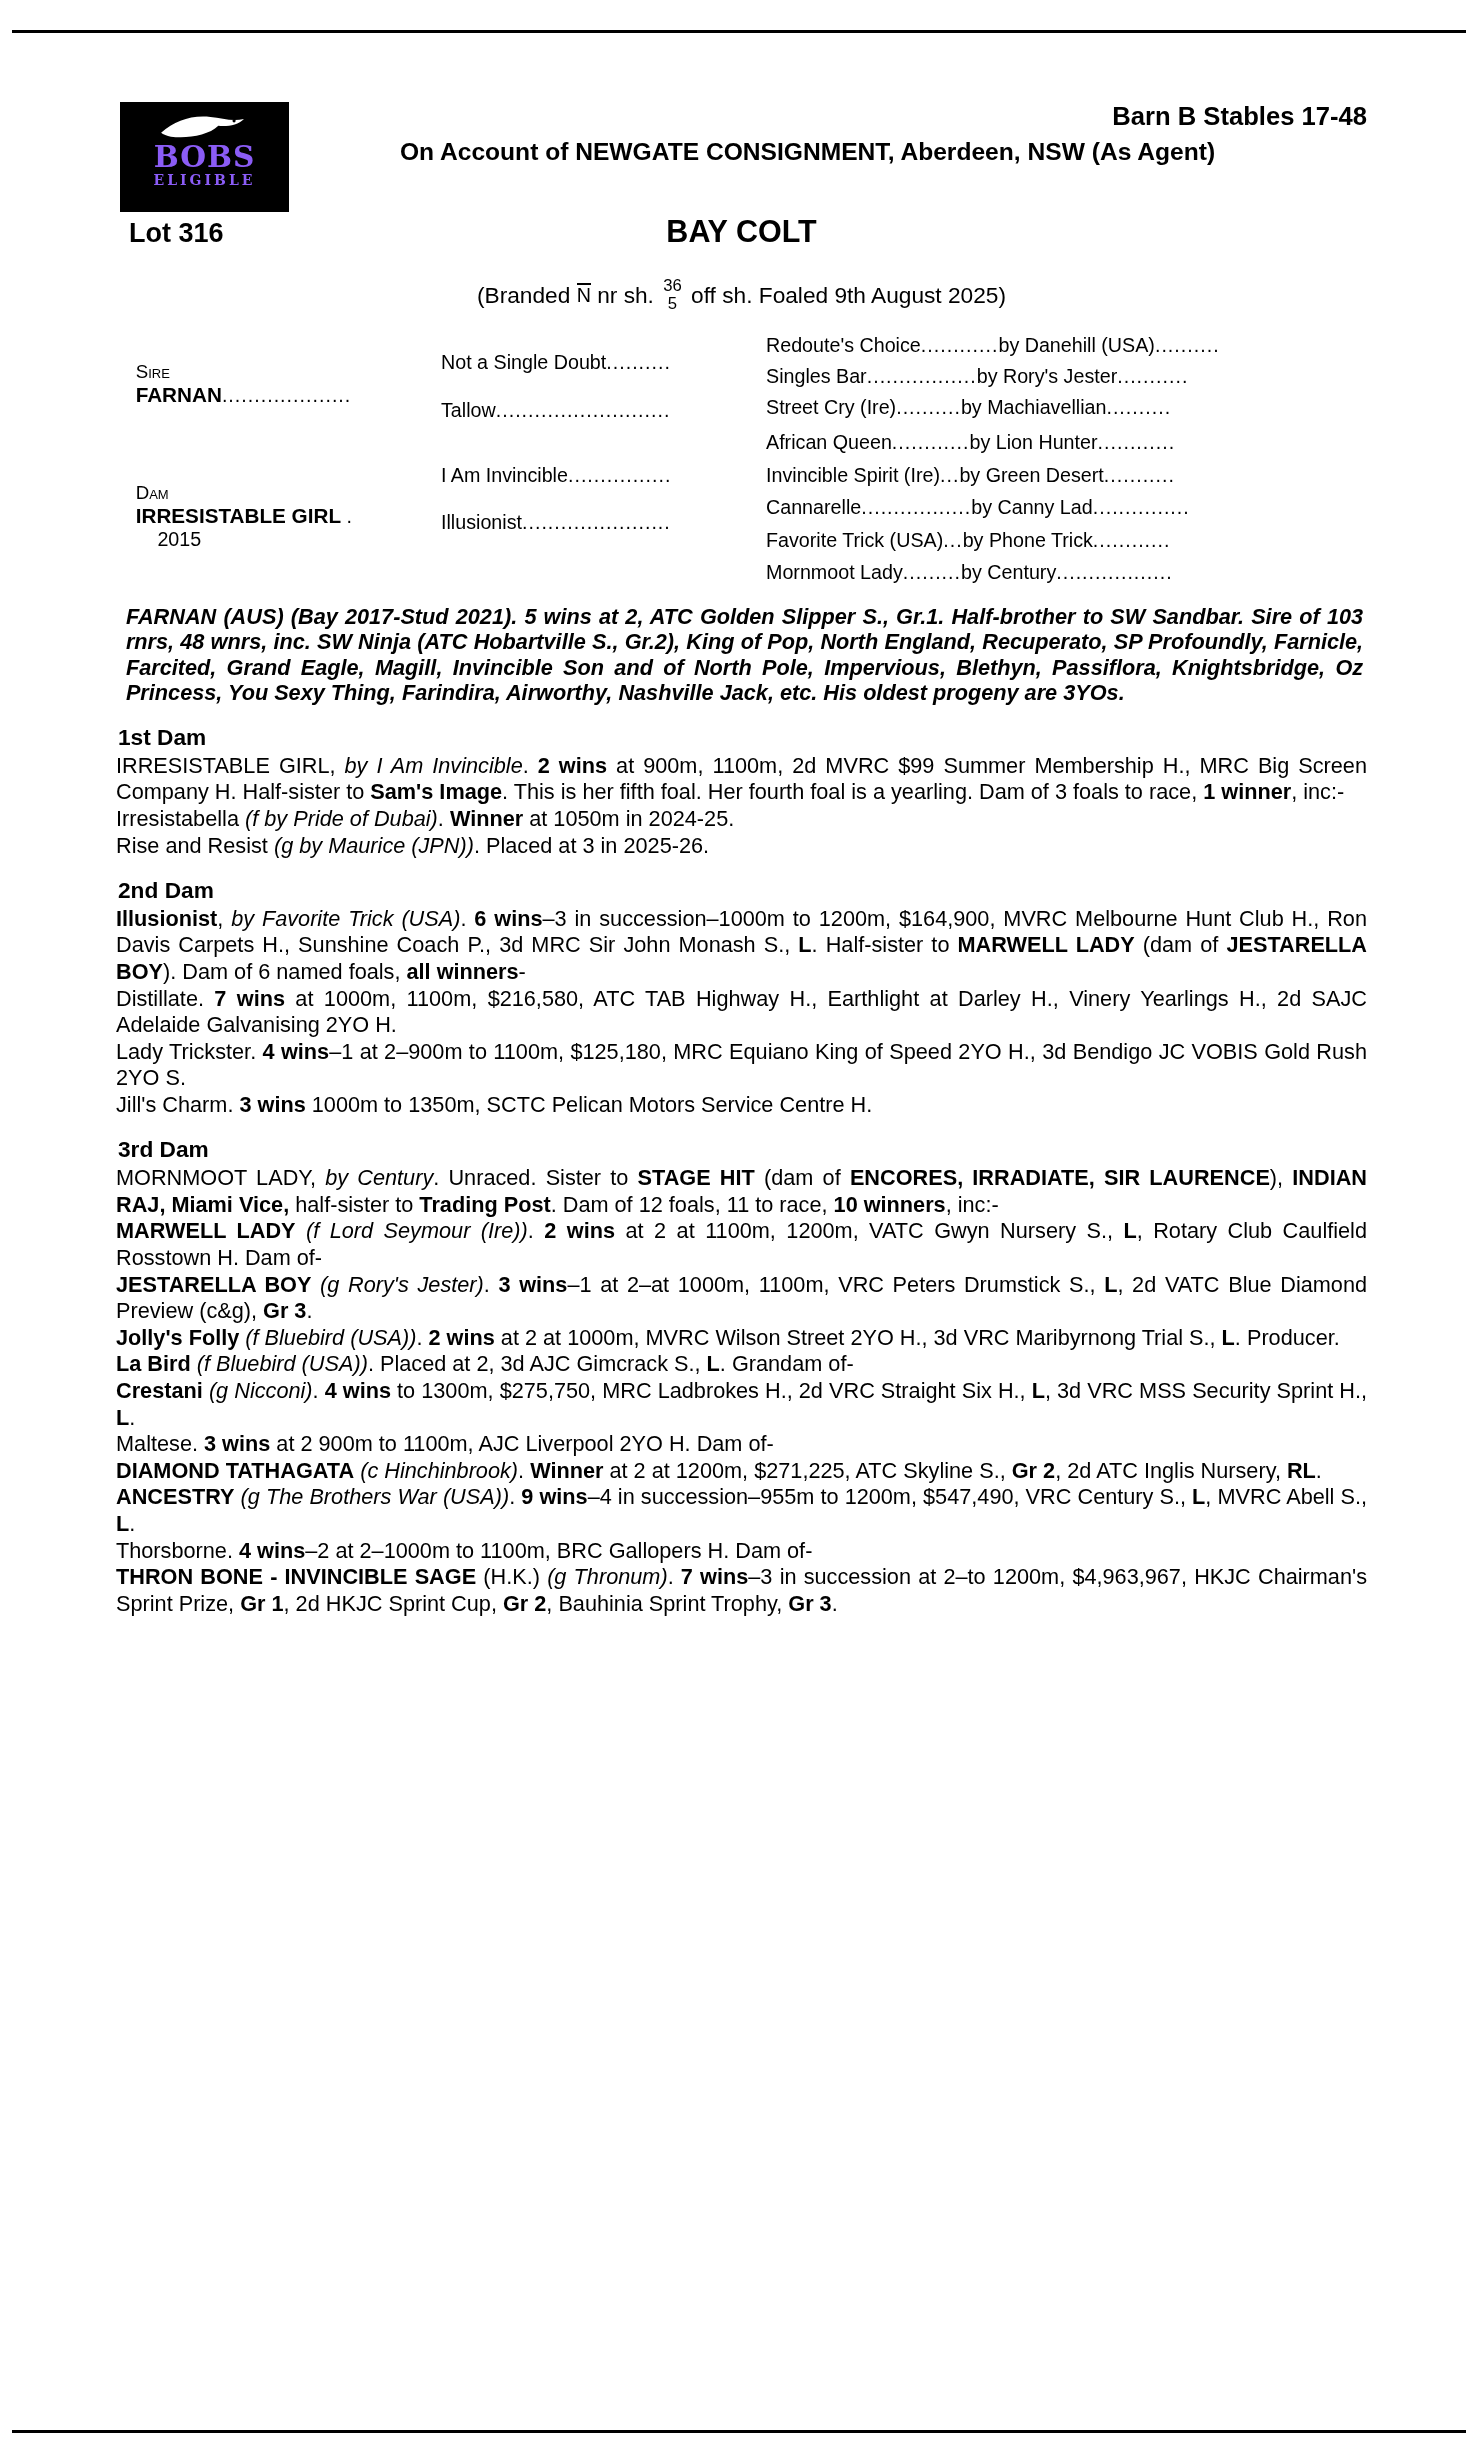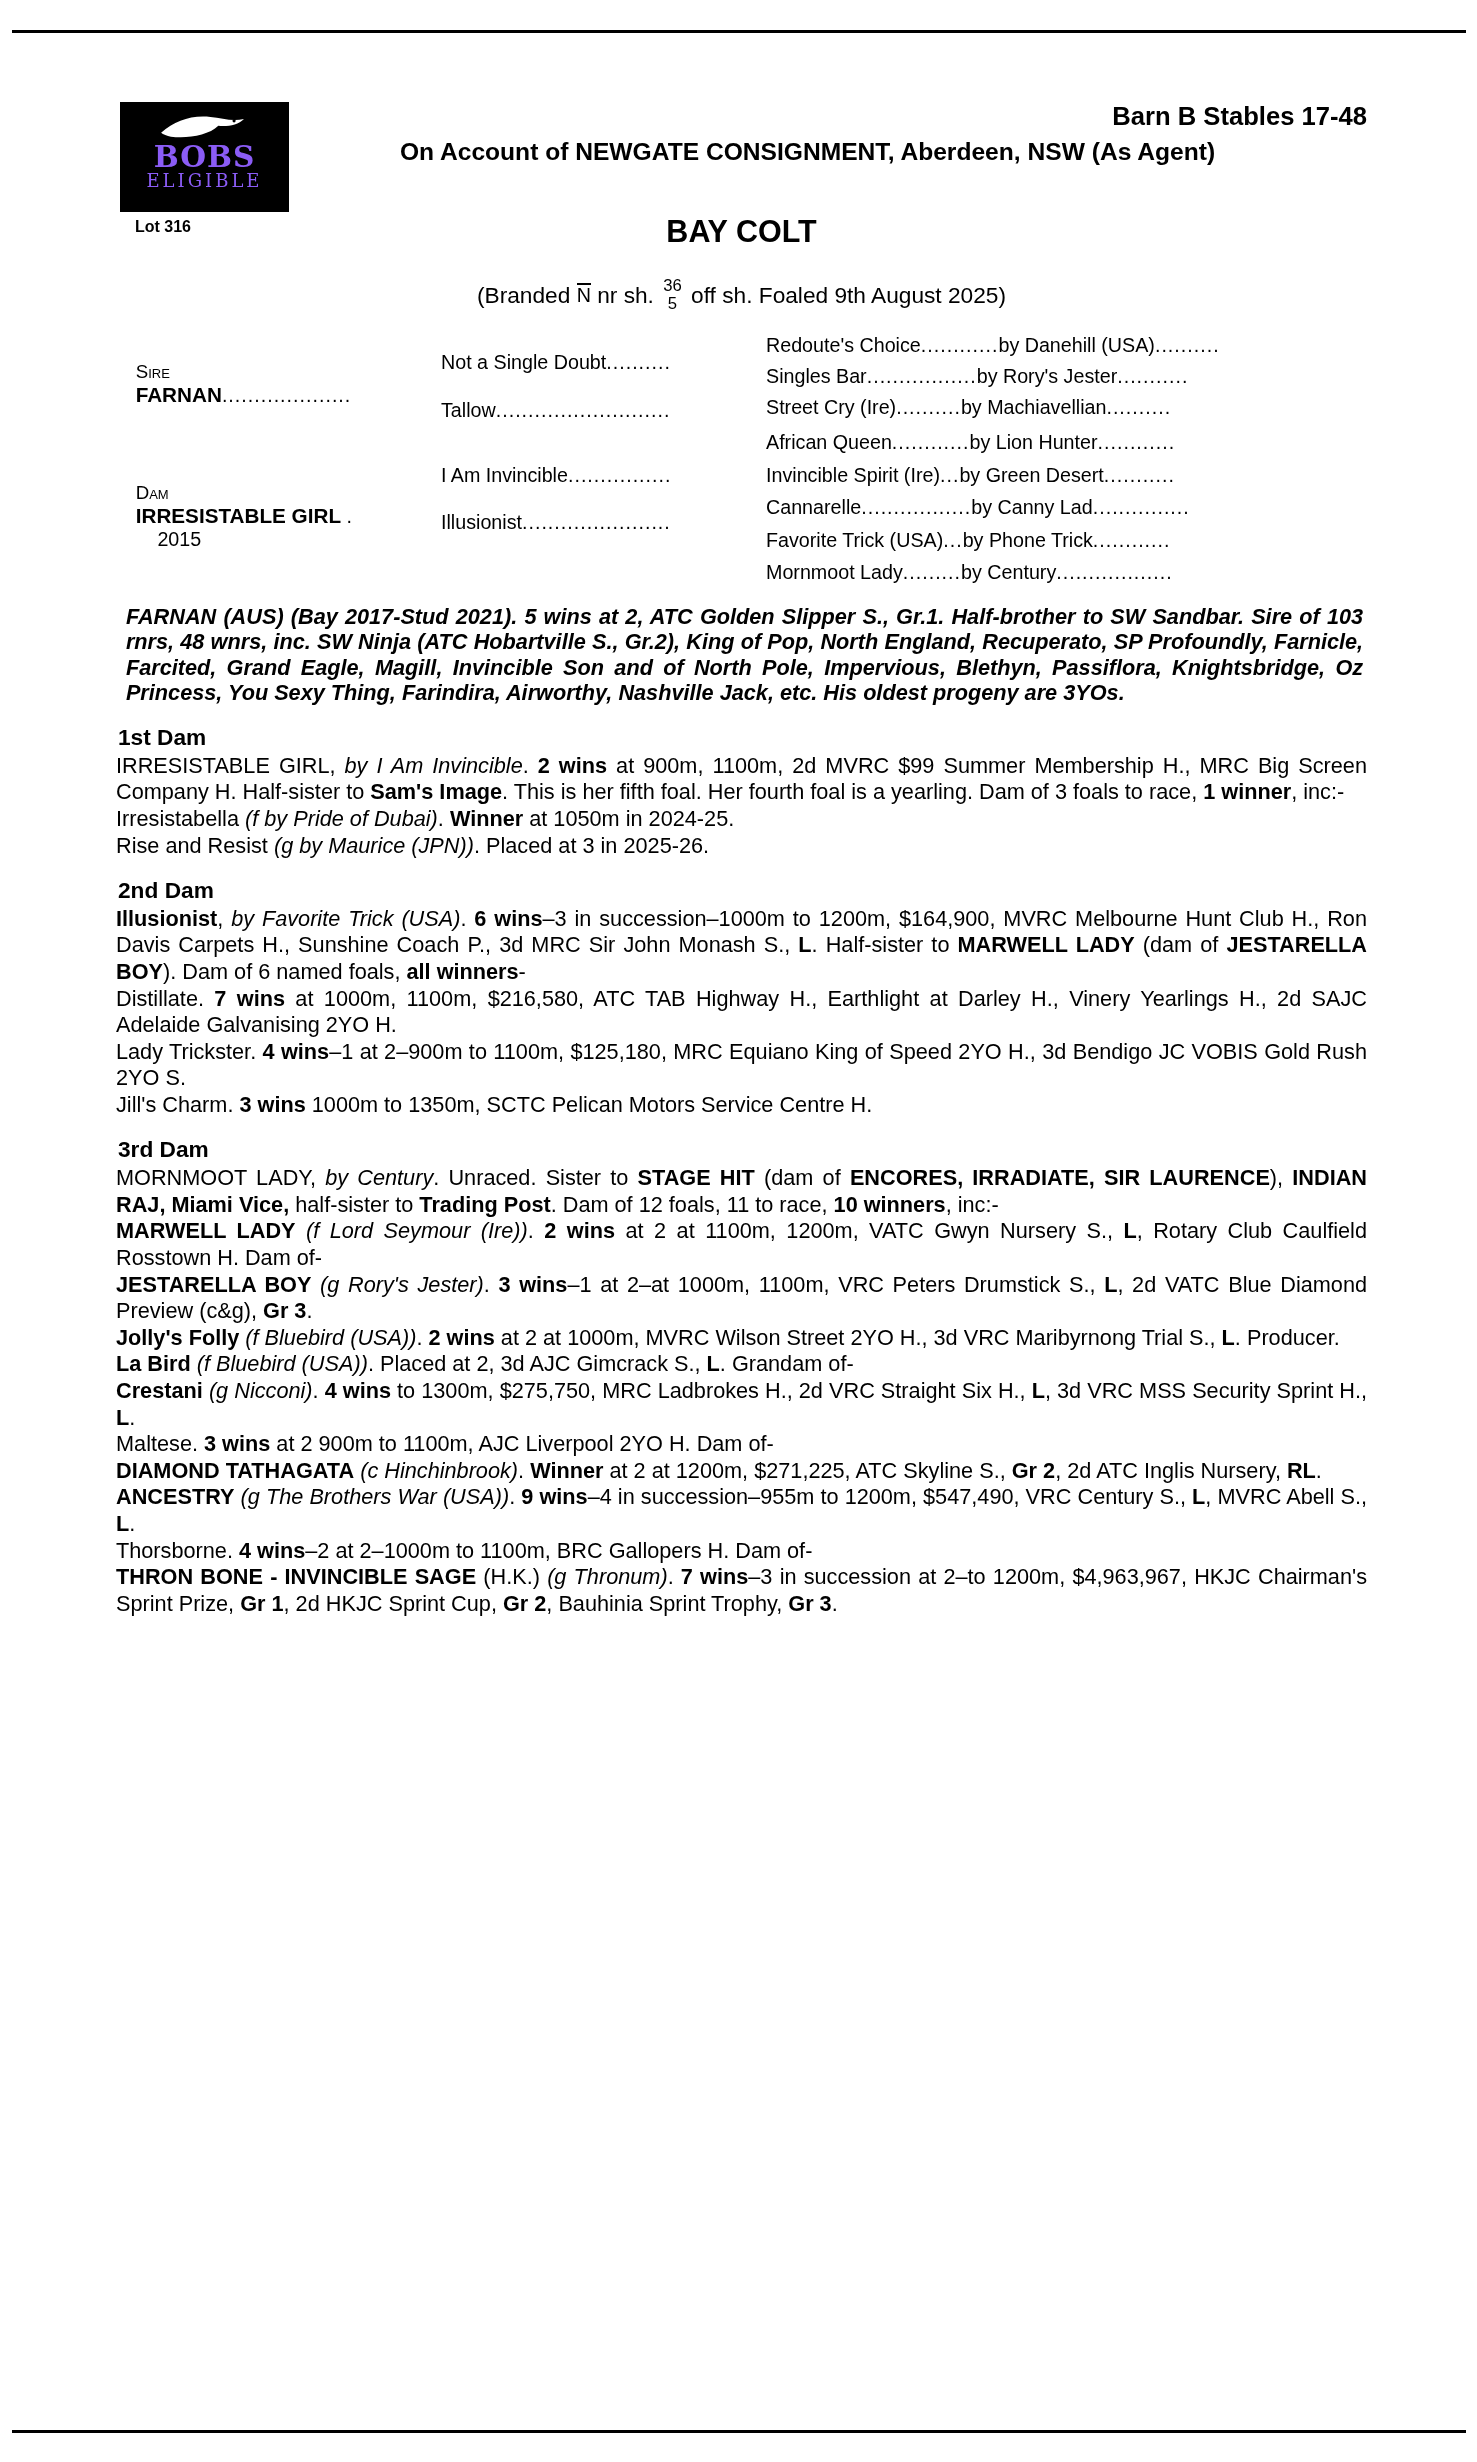--- a/index.html
+++ b/index.html
@@ -65,24 +65,25 @@
   }
   .bobs-bird svg { display:block; margin: 0 auto; }
   .bobs-word {
     font-size: 29.6px;
     font-weight: bold;
     letter-spacing: 1px;
     font-family: "DejaVu Serif", serif;
     line-height: 31.5px;
   }
   .bobs-sub {
-    font-size: 18px;
+    font-size: 14px;
     letter-spacing: 3px;
     font-family: "DejaVu Serif", serif;
     line-height: 17.7px;
+    font-weight: bold;
   }
   .barn {
     position: absolute;
     right: 0;
     top: 27.6px;
     font-size: 25.6px;
     font-weight: bold;
   }
   .consign {
     position: absolute;
@@ -95,23 +96,23 @@
     line-height: 33px;
   }
 
   
   .lotrow {
     position: relative;
     height: 49px;
   }
   .lot {
     position: absolute;
-    left: 19px;
+    left: 13px;
     top: 5.9px;
-    font-size: 16px;
+    font-size: 27px;
     font-weight: bold;
   }
   .coltname {
     text-align: center;
     font-size: 30.5px;
     font-weight: bold;
     padding-top: 2px;
   }
   .branded {
     text-align: center;

